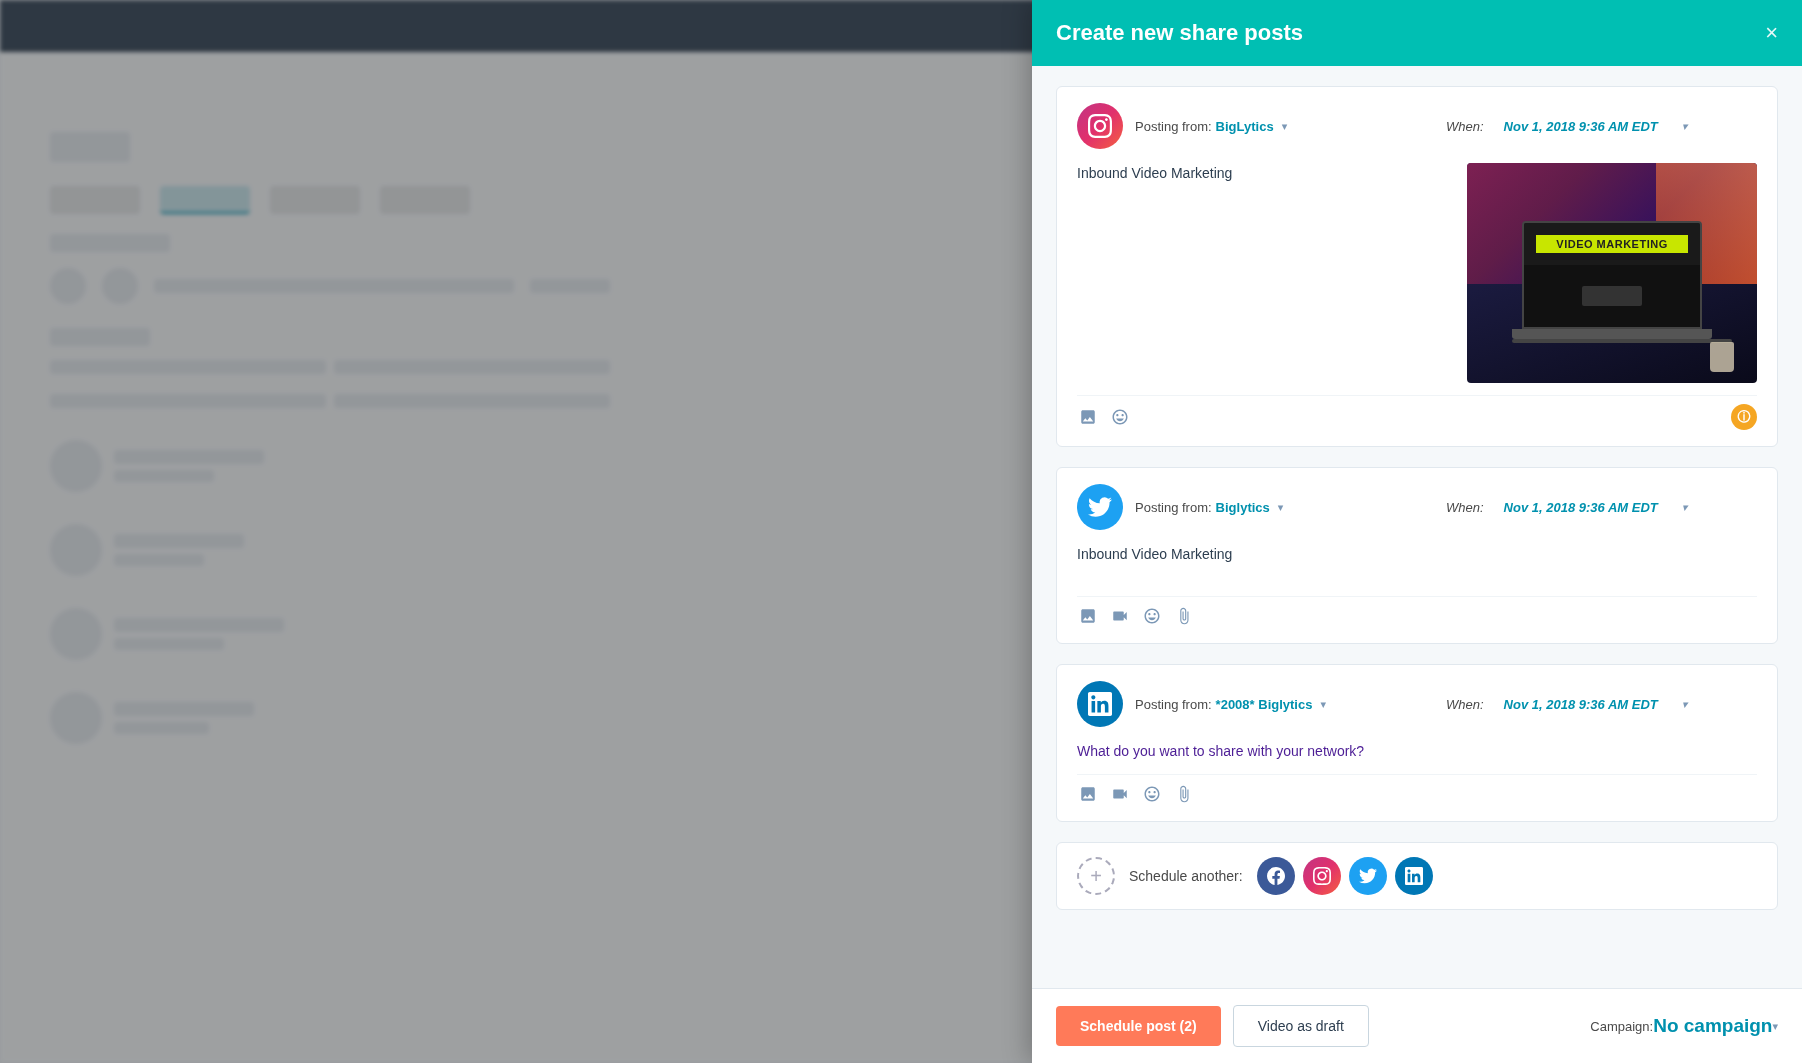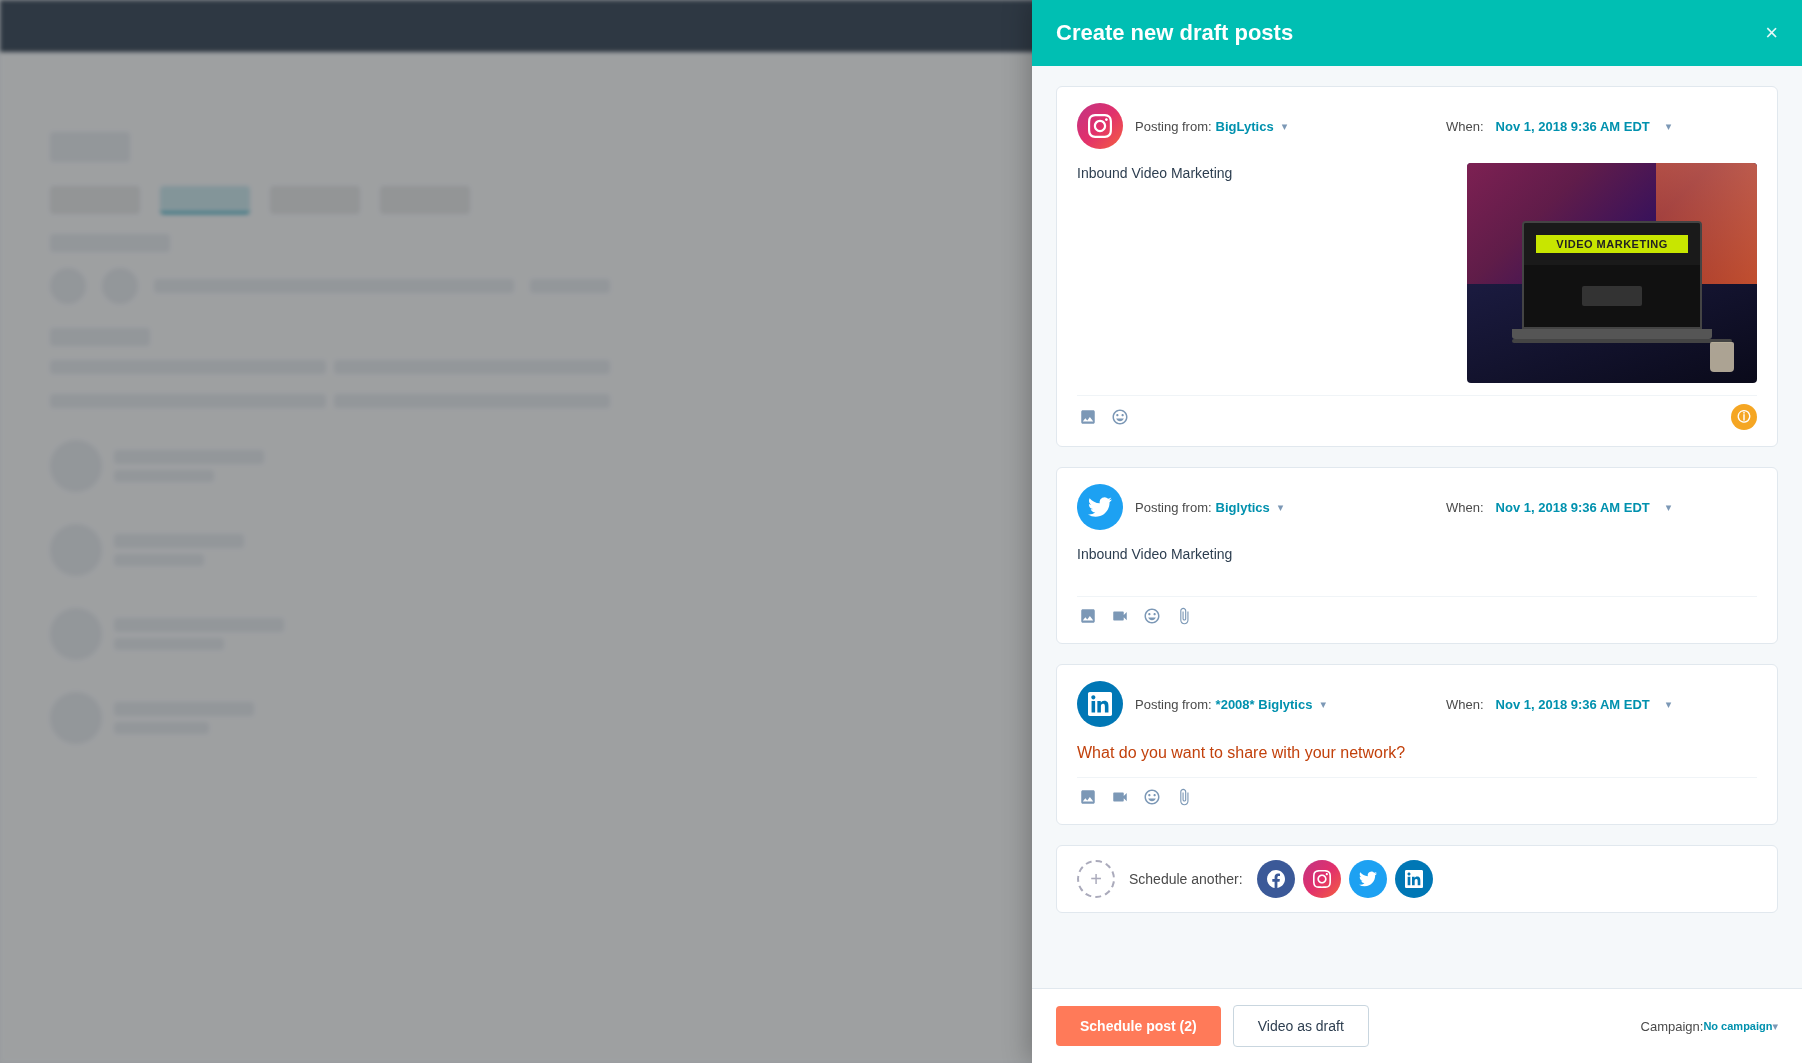--- a/index.html
+++ b/index.html
@@ -175,21 +175,22 @@
       font-size: 11px;
       color: #7c98b6;
       margin-left: 4px;
       cursor: pointer;
     }
 
     .when-section {
       flex: 1;
       display: flex;
       align-items: center;
-      gap: 12px;
+      gap: 20px;
+      font-style: italic;
     }
 
     .when-label {
       font-size: 13px;
       color: #4a4a4a;
       font-weight: 500;
     }
 
     .when-value {
       font-size: 13px;
@@ -208,22 +209,22 @@
     }
 
     .post-text {
       font-size: 14px;
       color: #2d3e50;
       line-height: 1.5;
       min-height: 40px;
     }
 
     .post-text-placeholder {
-      font-size: 16px;
-      color: #c2410c;
+      font-size: 14px;
+      color: #4c1d95;
       line-height: 1.5;
     }
 
     .post-image-preview {
       width: 290px;
       height: 220px;
       border-radius: 4px;
       overflow: hidden;
       flex-shrink: 0;
     }
@@ -354,21 +355,21 @@
       align-items: center;
     }
 
     .campaign-label {
       font-size: 13px;
       color: #4a4a4a;
       font-weight: 500;
     }
 
     .campaign-value {
-      font-size: 11px;
+      font-size: 19px;
       color: #0091ae;
       font-weight: 600;
       cursor: pointer;
       text-align: right;
     }
 
     .campaign-dropdown-arrow {
       font-size: 11px;
       color: #7c98b6;
       cursor: pointer;
@@ -455,21 +456,21 @@
       </div>
     </div>
   </div>
 </div>
 
 <div class="overlay"></div>
 
 <div class="modal">
 
   <div class="modal-header">
-    <span class="modal-title">Create new draft posts</span>
+    <span class="modal-title">Create new share posts</span>
     <button class="modal-close">×</button>
   </div>
 
   <div class="modal-body">
 
     <div class="post-card">
       <div class="post-header">
         <div class="social-avatar avatar-instagram">
           <svg class="social-icon-svg" viewBox="0 0 24 24">
             <path d="M12 2.163c3.204 0 3.584.012 4.85.07 3.252.148 4.771 1.691 4.919 4.919.058 1.265.069 1.645.069 4.849 0 3.205-.012 3.584-.069 4.849-.149 3.225-1.664 4.771-4.919 4.919-1.266.058-1.644.07-4.85.07-3.204 0-3.584-.012-4.849-.07-3.26-.149-4.771-1.699-4.919-4.92-.058-1.265-.07-1.644-.07-4.849 0-3.204.013-3.583.07-4.849.149-3.227 1.664-4.771 4.919-4.919 1.266-.057 1.645-.069 4.849-.069zm0-2.163c-3.259 0-3.667.014-4.947.072-4.358.2-6.78 2.618-6.98 6.98-.059 1.281-.073 1.689-.073 4.948 0 3.259.014 3.668.072 4.948.2 4.358 2.618 6.78 6.98 6.98 1.281.058 1.689.072 4.948.072 3.259 0 3.668-.014 4.948-.072 4.354-.2 6.782-2.618 6.979-6.98.059-1.28.073-1.689.073-4.948 0-3.259-.014-3.667-.072-4.947-.196-4.354-2.617-6.78-6.979-6.98-1.281-.059-1.69-.073-4.949-.073zm0 5.838c-3.403 0-6.162 2.759-6.162 6.162s2.759 6.163 6.162 6.163 6.162-2.759 6.162-6.163c0-3.403-2.759-6.162-6.162-6.162zm0 10.162c-2.209 0-4-1.79-4-4 0-2.209 1.791-4 4-4s4 1.791 4 4c0 2.21-1.791 4-4 4zm6.406-11.845c-.796 0-1.441.645-1.441 1.44s.645 1.44 1.441 1.44c.795 0 1.439-.645 1.439-1.44s-.644-1.44-1.439-1.44z"></path>

